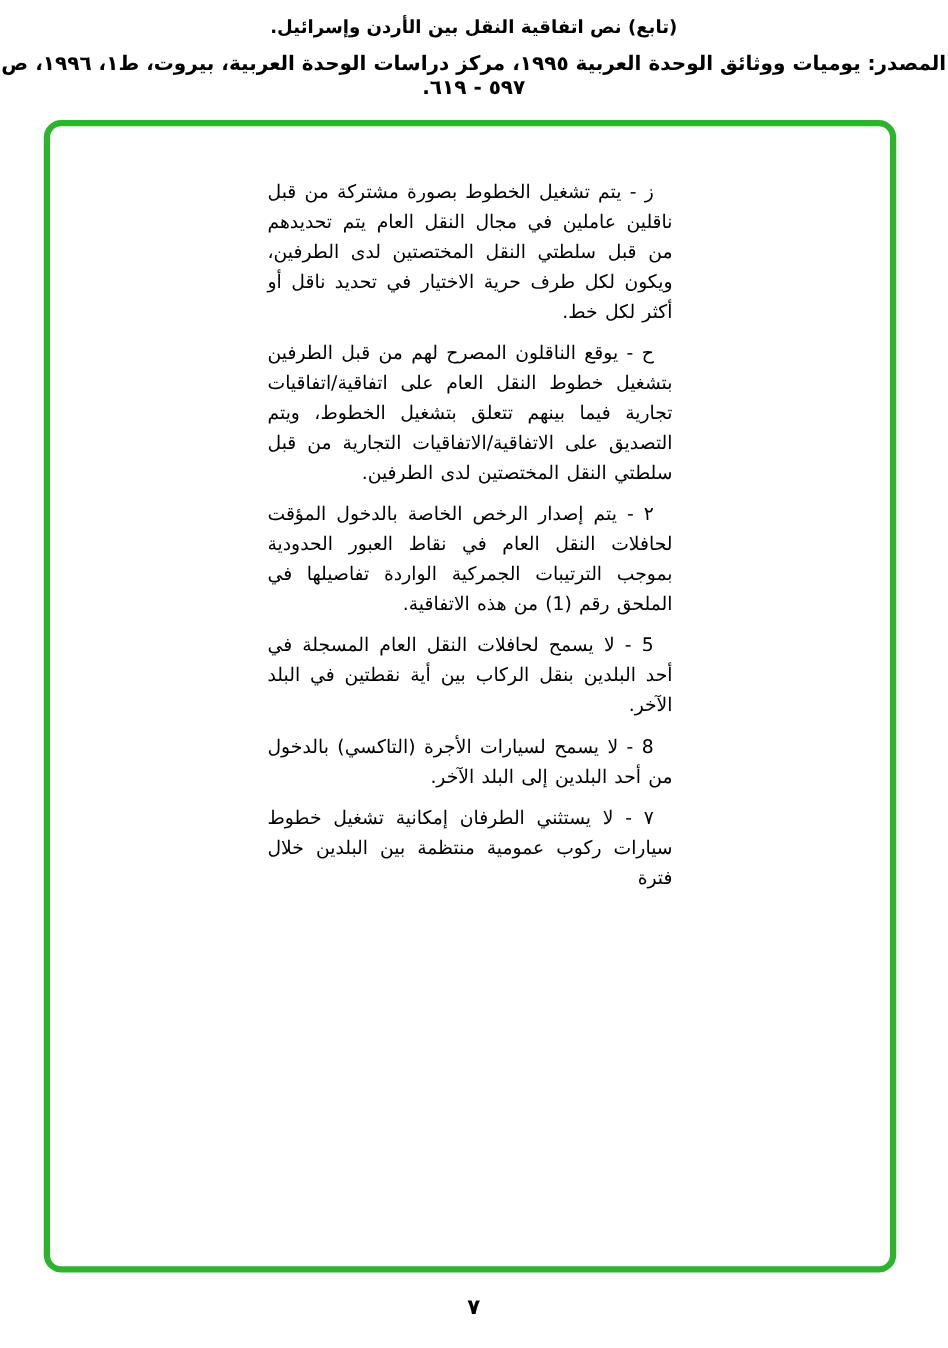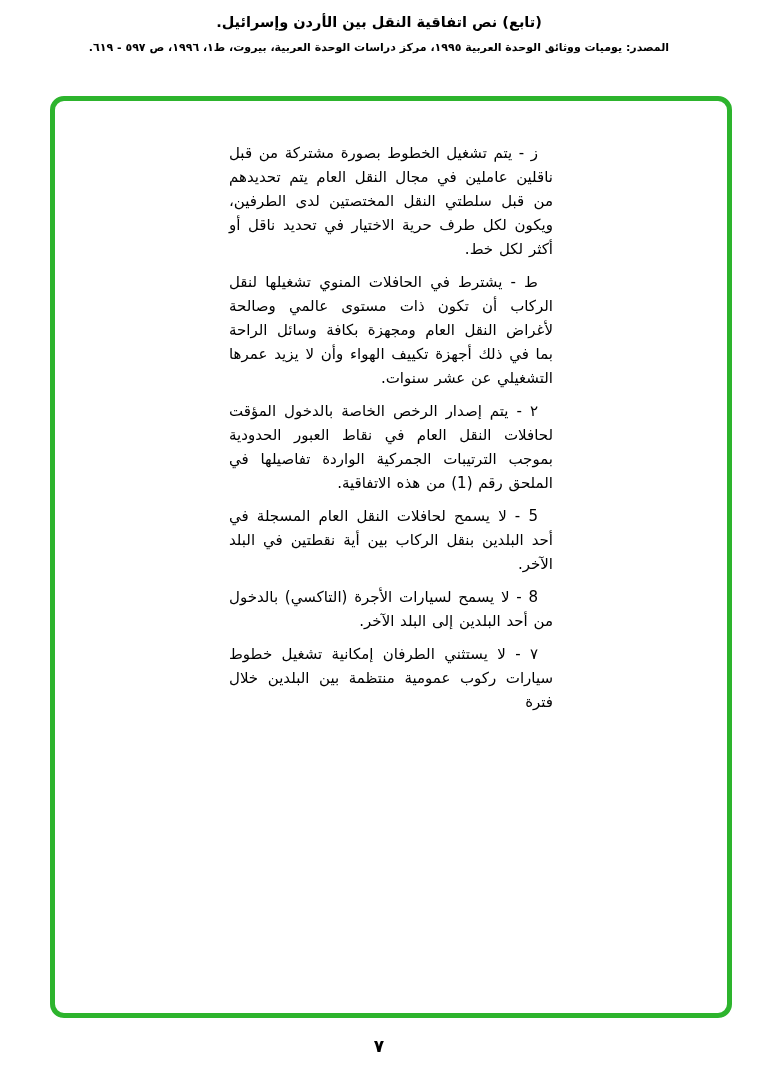--- a/index.html
+++ b/index.html
@@ -24,28 +24,28 @@
       right: 0;
       text-align: center;
       direction: rtl;
     }
     .doc-title {
       font-size: 14.5px;
       font-weight: bold;
       letter-spacing: 0.2px;
     }
     .doc-source {
-      font-size: 11px;
+      font-size: 16px;
       font-weight: bold;
       margin-top: 11px;
     }
     .content-frame {
       position: absolute;
       top: 96px;
-      left: 50px;
+      left: 35px;
       width: 682px;
       height: 922px;
       border: 5px solid #2db42d;
       border-radius: 14px;
       background: #ffffff;
       overflow: hidden;
     }
     .text-column {
       direction: rtl;
       width: 324px;
@@ -76,21 +76,21 @@
 <div class="page">
 
   <div class="doc-header">
     <div class="doc-title">(تابع) نص اتفاقية النقل بين الأردن وإسرائيل.</div>
     <div class="doc-source">المصدر: يوميات ووثائق الوحدة العربية ١٩٩٥، مركز دراسات الوحدة العربية، بيروت، ط١، ١٩٩٦، ص ٥٩٧ - ٦١٩.</div>
   </div>
 
   <div class="content-frame">
     <div class="text-column">
       <p class="para">ز - يتم تشغيل الخطوط بصورة مشتركة من قبل ناقلين عاملين في مجال النقل العام يتم تحديدهم من قبل سلطتي النقل المختصتين لدى الطرفين، ويكون لكل طرف حرية الاختيار في تحديد ناقل أو أكثر لكل خط.</p>
-      <p class="para">ط - يشترط في الحافلات المنوي تشغيلها لنقل الركاب أن تكون ذات مستوى عالمي وصالحة لأغراض النقل العام ومجهزة بكافة وسائل الراحة بما في ذلك أجهزة تكييف الهواء وأن لا يزيد عمرها التشغيلي عن عشر سنوات.</p>
+      <p class="para">ح - يوقع الناقلون المصرح لهم من قبل الطرفين بتشغيل خطوط النقل العام على اتفاقية/اتفاقيات تجارية فيما بينهم تتعلق بتشغيل الخطوط، ويتم التصديق على الاتفاقية/الاتفاقيات التجارية من قبل سلطتي النقل المختصتين لدى الطرفين.</p>
       <p class="para">٢ - يتم إصدار الرخص الخاصة بالدخول المؤقت لحافلات النقل العام في نقاط العبور الحدودية بموجب الترتيبات الجمركية الواردة تفاصيلها في الملحق رقم (1) من هذه الاتفاقية.</p>
       <p class="para">5 - لا يسمح لحافلات النقل العام المسجلة في أحد البلدين بنقل الركاب بين أية نقطتين في البلد الآخر.</p>
       <p class="para">8 - لا يسمح لسيارات الأجرة (التاكسي) بالدخول من أحد البلدين إلى البلد الآخر.</p>
       <p class="para">٧ - لا يستثني الطرفان إمكانية تشغيل خطوط سيارات ركوب عمومية منتظمة بين البلدين خلال فترة</p>
     </div>
   </div>
 
   <div class="page-number">٧</div>
 
 </div>

